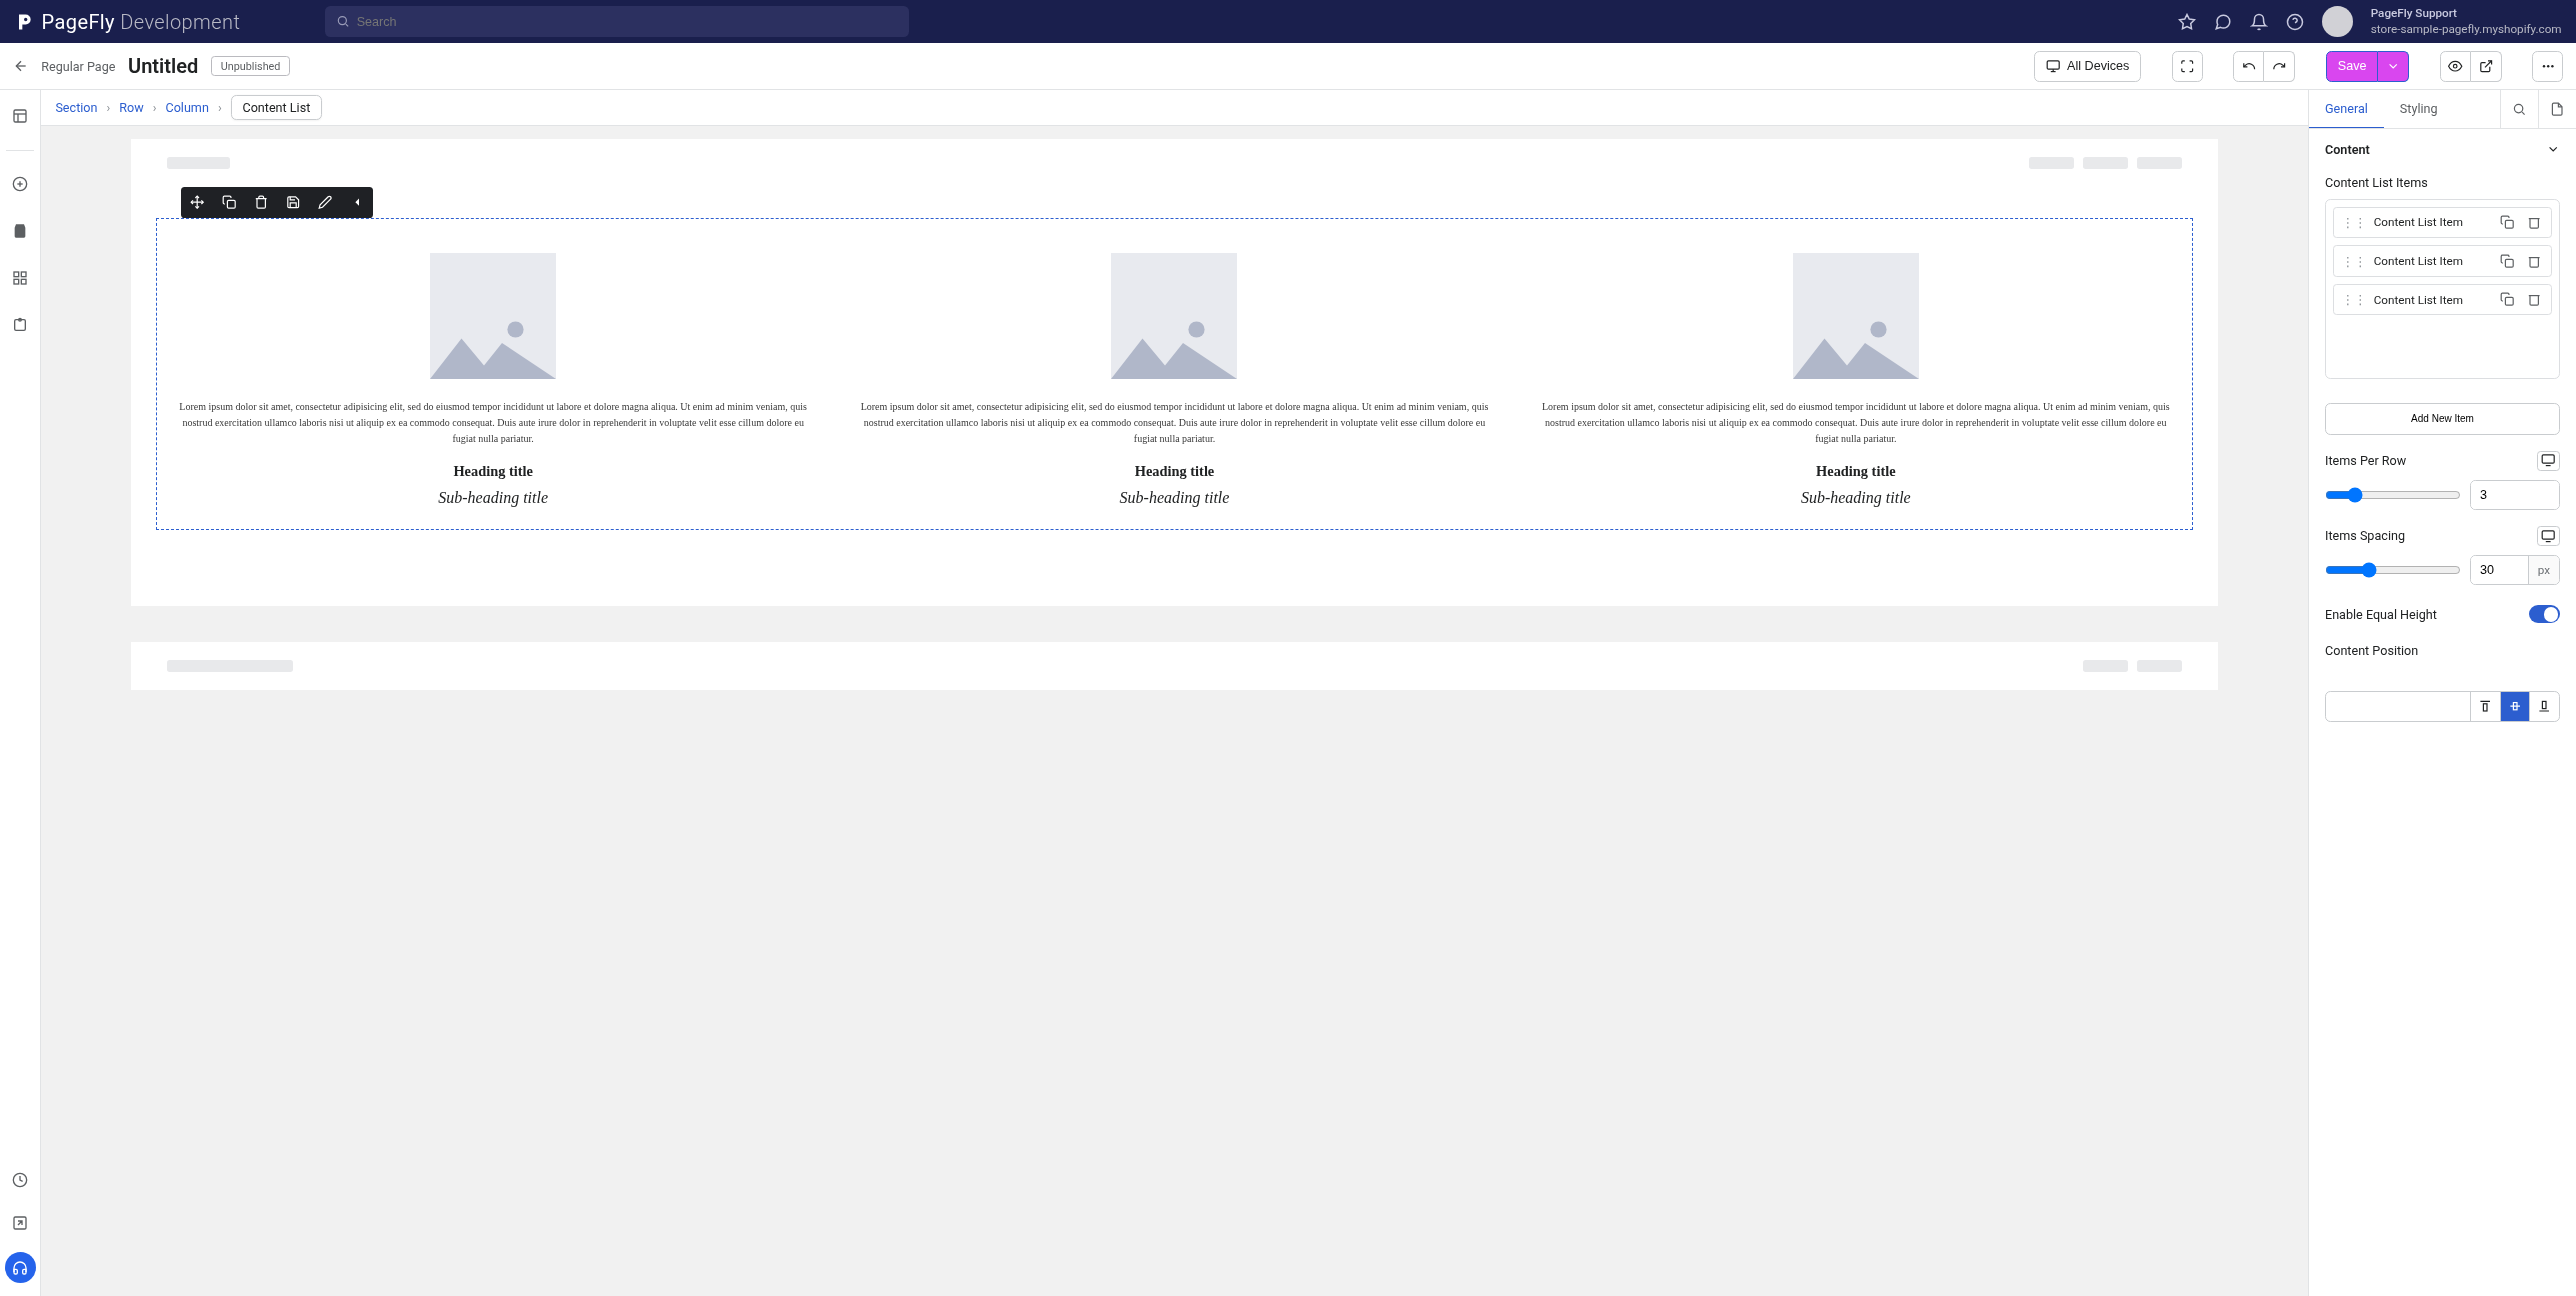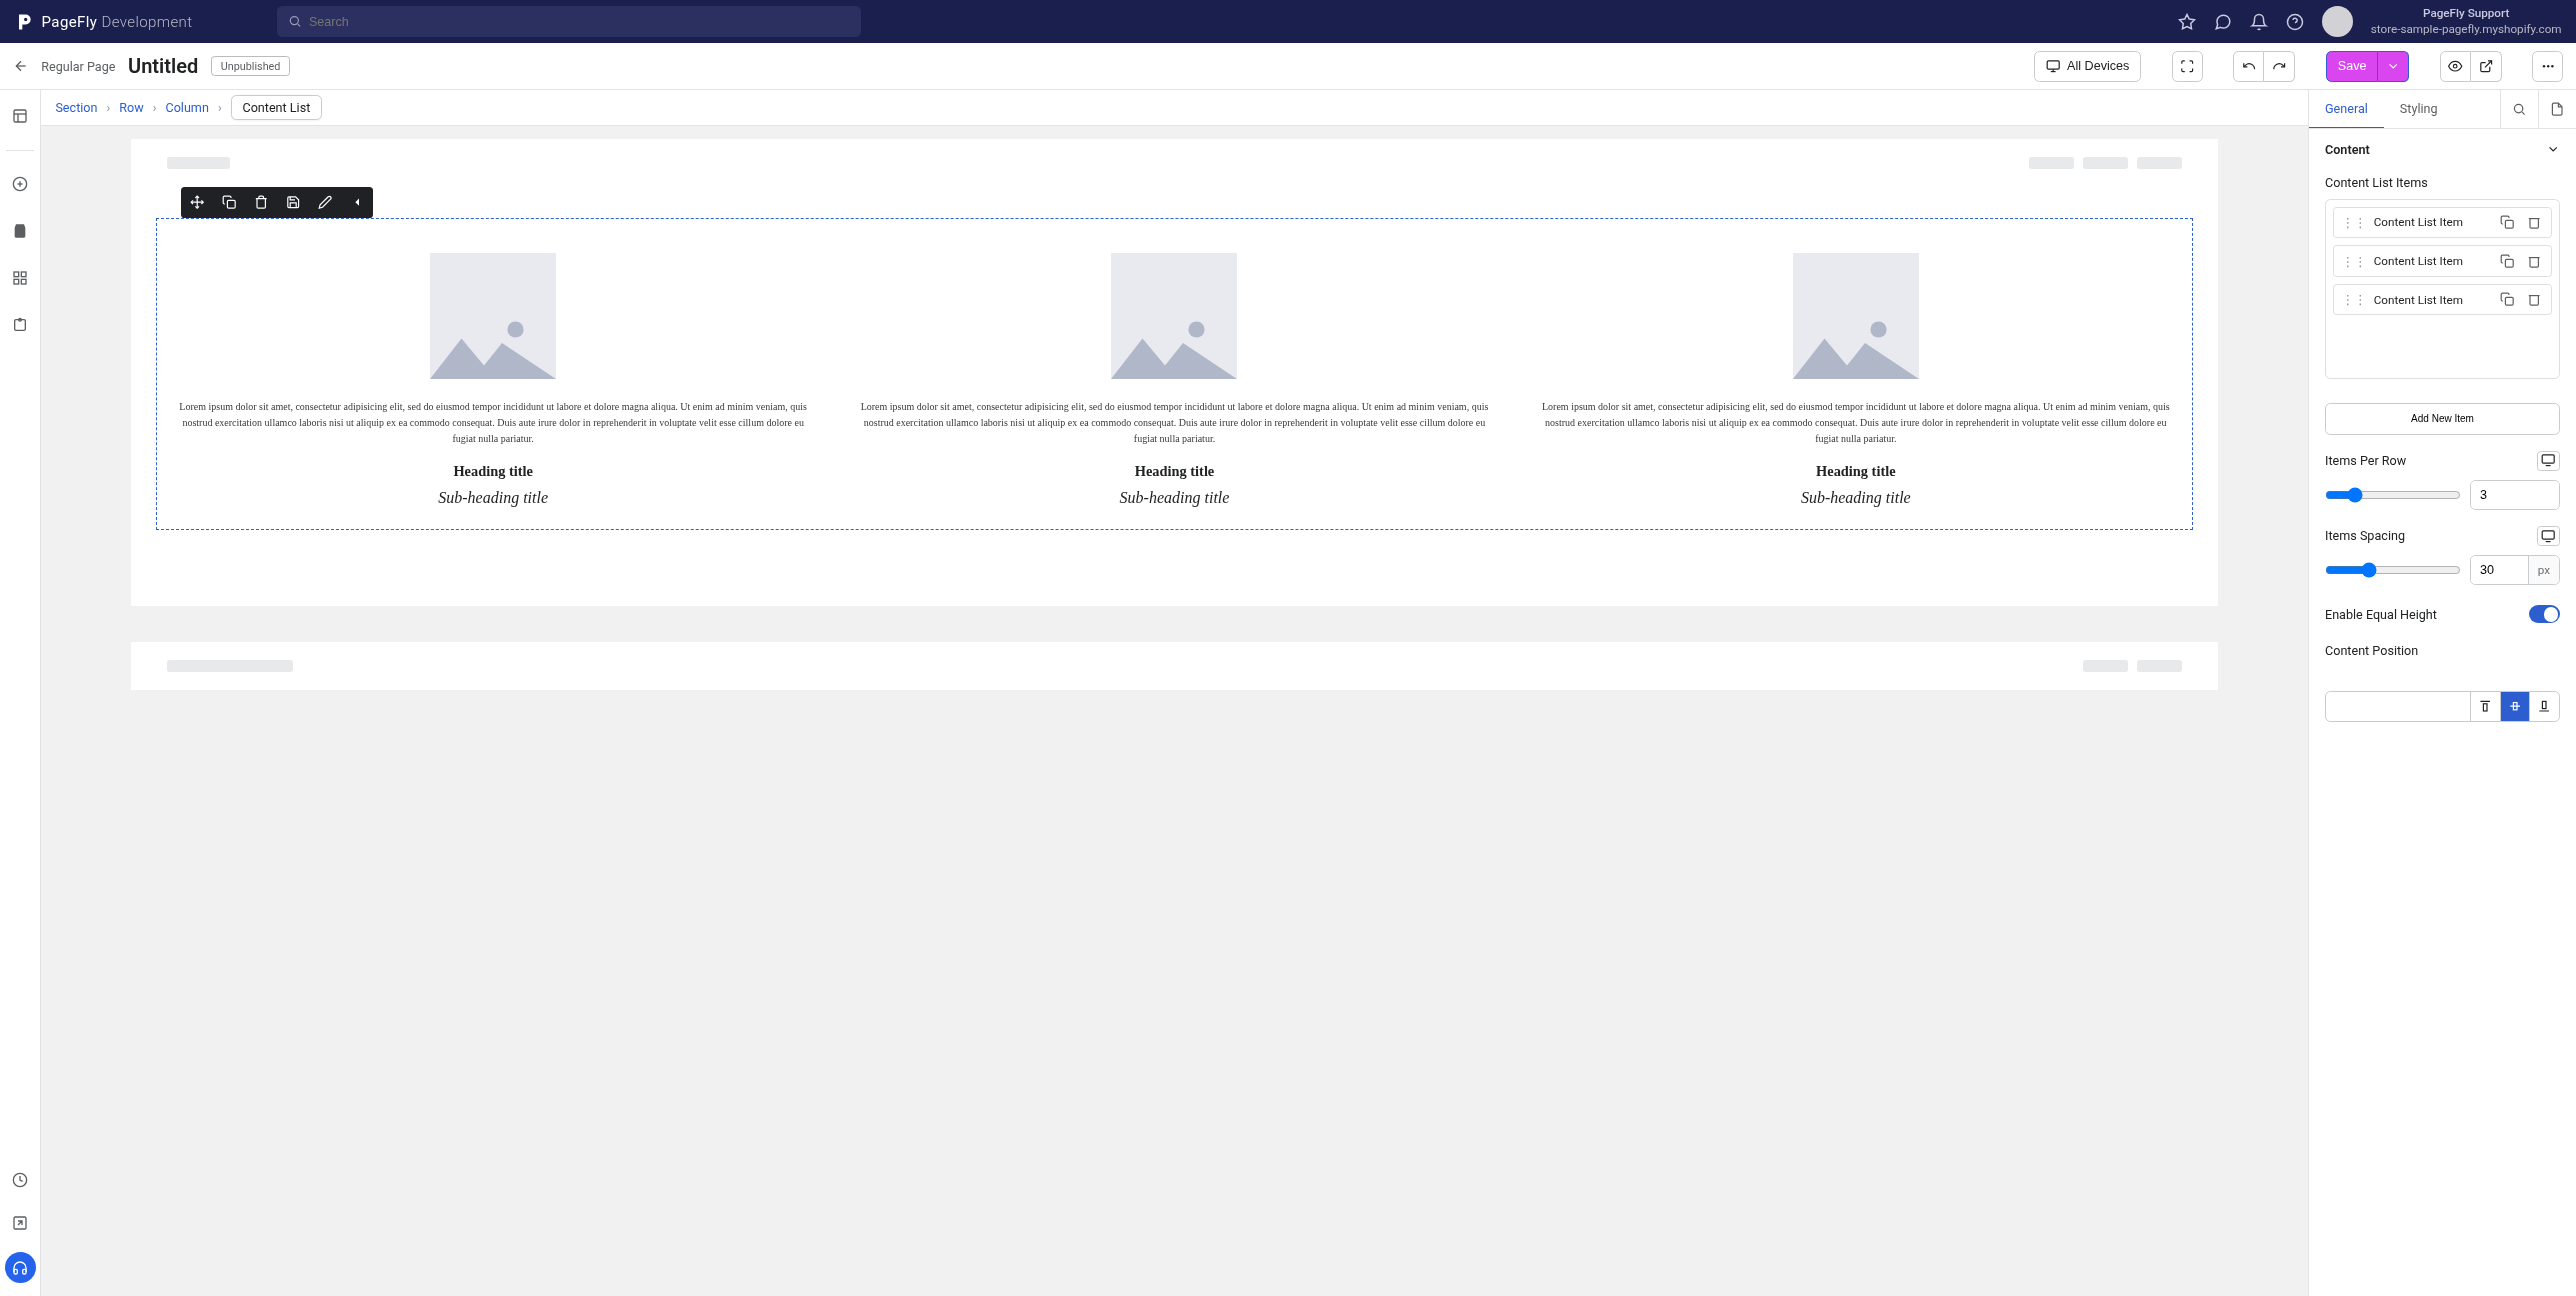--- a/index.html
+++ b/index.html
@@ -2,30 +2,30 @@
 <html style="font-size:14.4px"><head>
 <meta charset="utf-8">
 <style>
 * { box-sizing: border-box; margin: 0; padding: 0; }
 body { font-family: -apple-system, BlinkMacSystemFont, "Segoe UI", Roboto, sans-serif; font-size: 12.6px; color: #202223; background: #f6f6f7; overflow: hidden; }
 
 
 .topnav { height: 43px; background: #1a1f4d; display: flex; align-items: center; padding: 0 14.4px; gap: 12.6px; color: #fff; }
 .brand { display: flex; align-items: center; gap: 7.2px; }
 .brand-icon { width: 20px; height: 20px; }
-.brand-text { font-size: 15px; letter-spacing: 0.4px; }
+.brand-text { font-size: 20px; letter-spacing: 0.4px; }
 .brand-text .dev { color: #b8b9c5; font-weight: 300; }
 .searchwrap { flex: 0 0 584px; margin-left: 72px; }
 .searchbox { display: flex; align-items: center; background: #2c3060; border-radius: 5.4px; height: 31px; padding: 0 10.8px; gap: 7.2px; color: #9a9cb8; }
 .searchbox input { background: transparent; border: none; outline: none; color: #fff; width: 100%; font-size: 12.6px; }
 .topnav-spacer { flex: 1; }
 .topnav-icons { display: flex; align-items: center; gap: 18px; color: #c9cae0; }
 .topnav-icons > * { cursor: pointer; }
 .avatar { width: 31px; height: 31px; border-radius: 50%; background: #d1d1d6; }
-.user-meta { display: flex; flex-direction: column; line-height: 1.3; font-size: 11.7px; text-align: center; }
+.user-meta { display: flex; flex-direction: column; line-height: 1.3; font-size: 11.7px; }
 .user-meta .uname { font-weight: 500; }
 .user-meta .ushop { color: #b8b9c5; }
 
 
 .secondbar { height: 47px; background: #fff; border-bottom: 0.9px solid #e1e3e5; display: flex; align-items: center; padding: 0 12.6px; gap: 12.6px; }
 .back-arrow { font-size: 16px; color: #5c5f62; cursor: pointer; }
 .pagetype { color: #5c5f62; }
 .pagetitle { font-size: 20px; font-weight: 600; }
 .badge { font-size: 10.8px; padding: 2.7px 9px; border: 0.9px solid #bababf; border-radius: 3.6px; color: #5c5f62; background: #fff; }
 .secondbar-spacer { flex: 1; }

